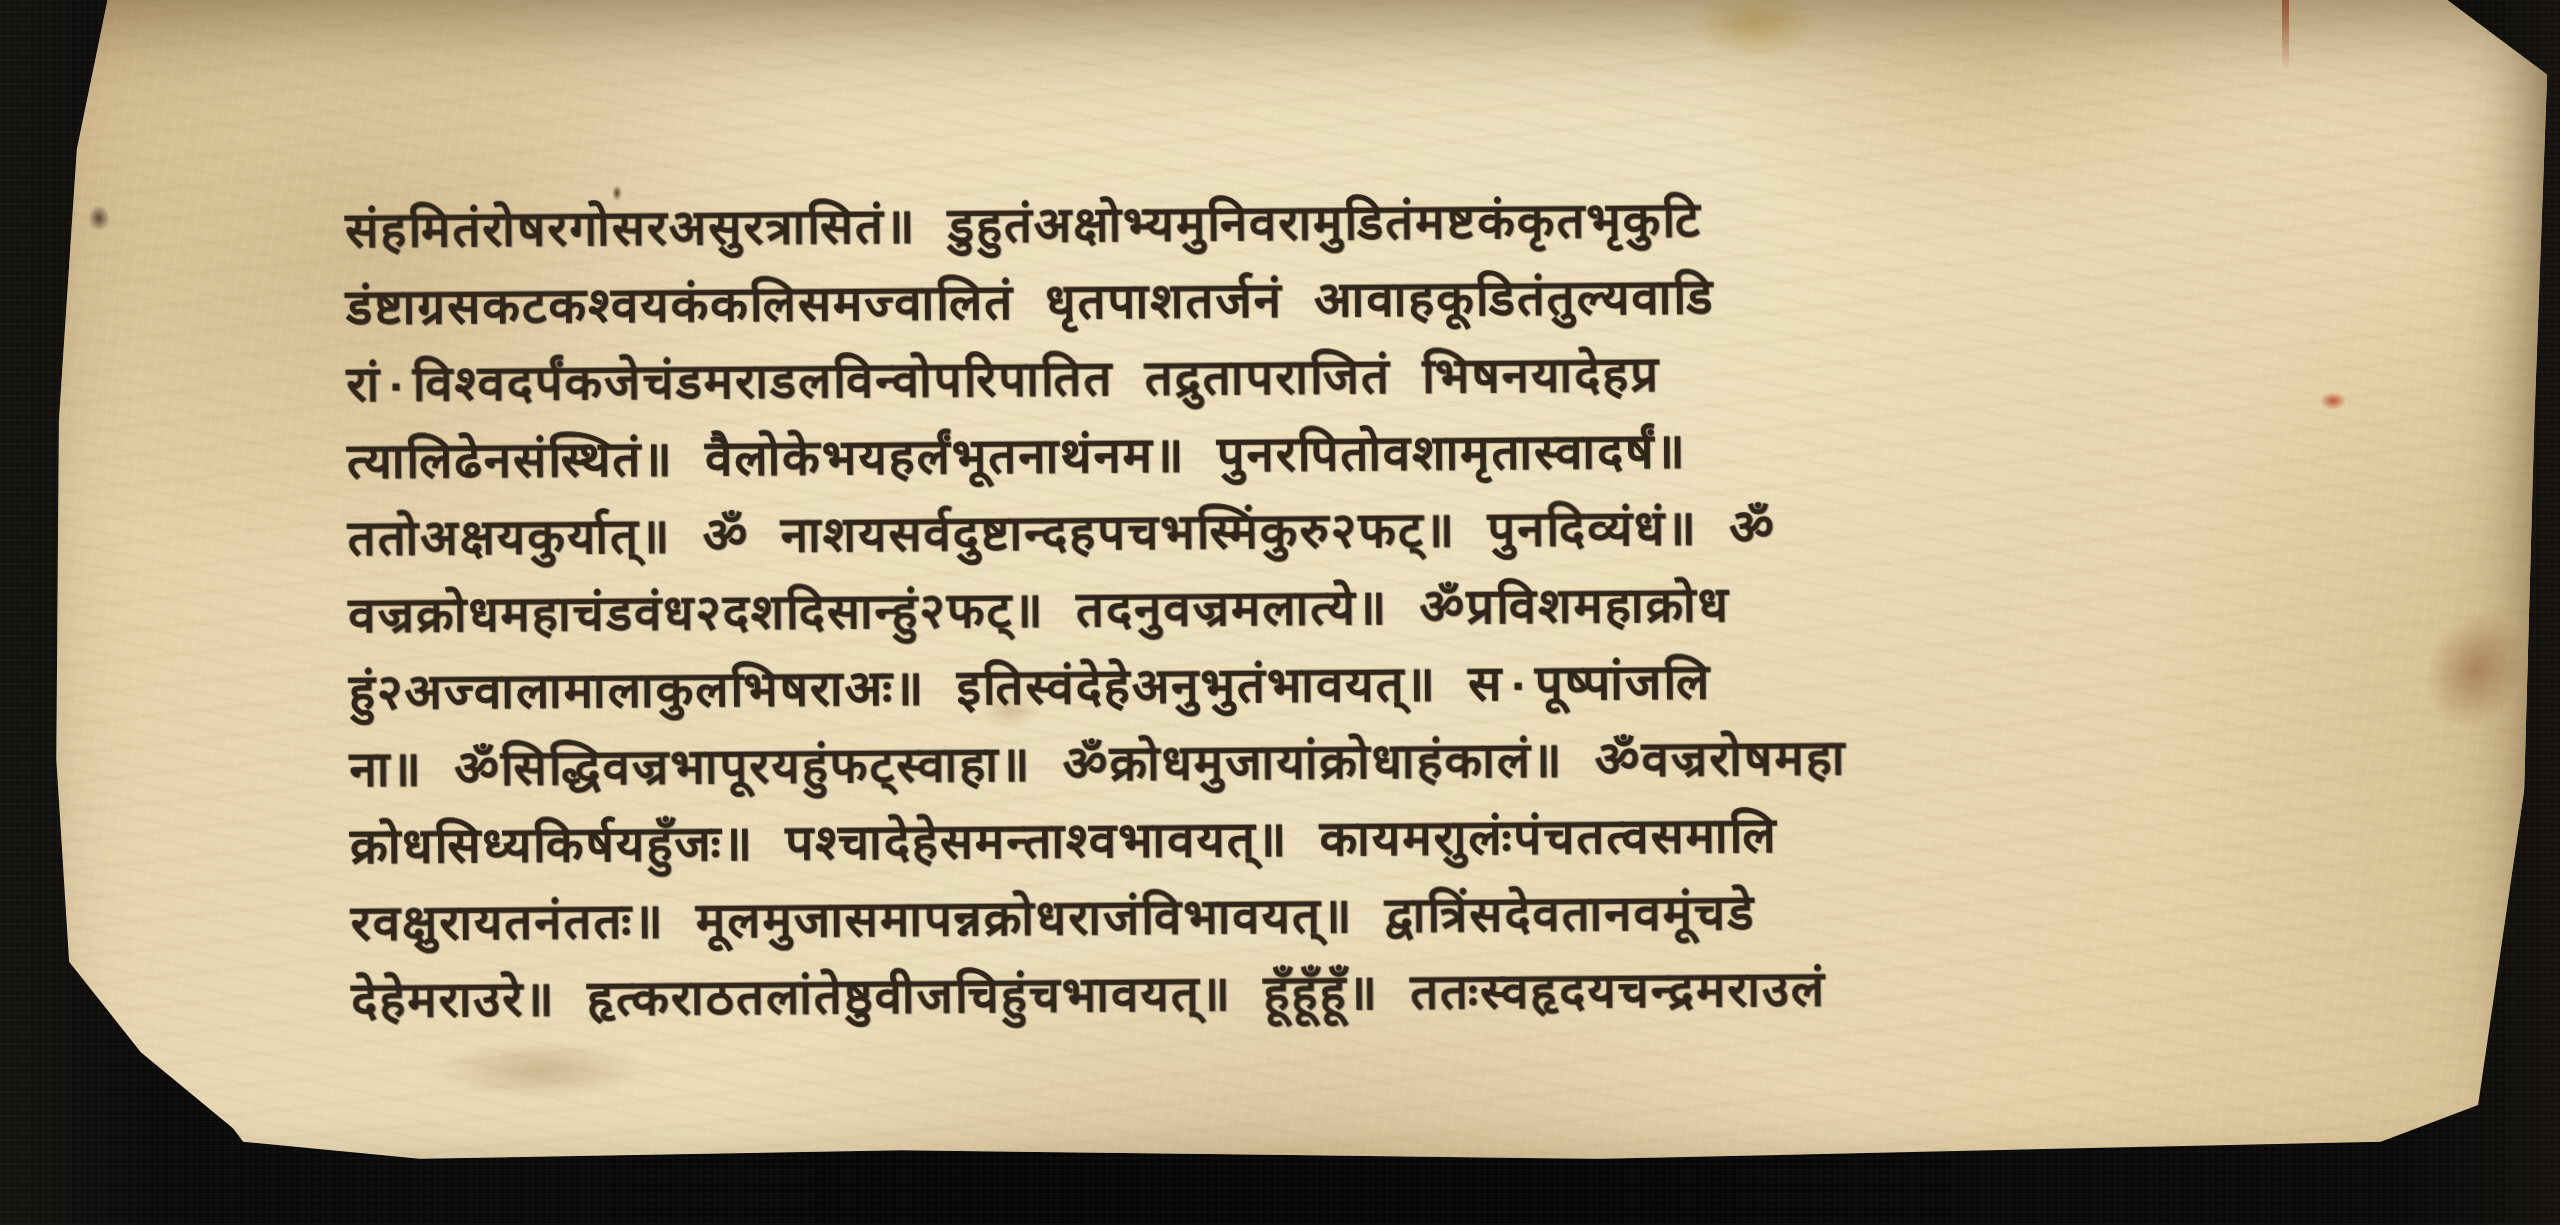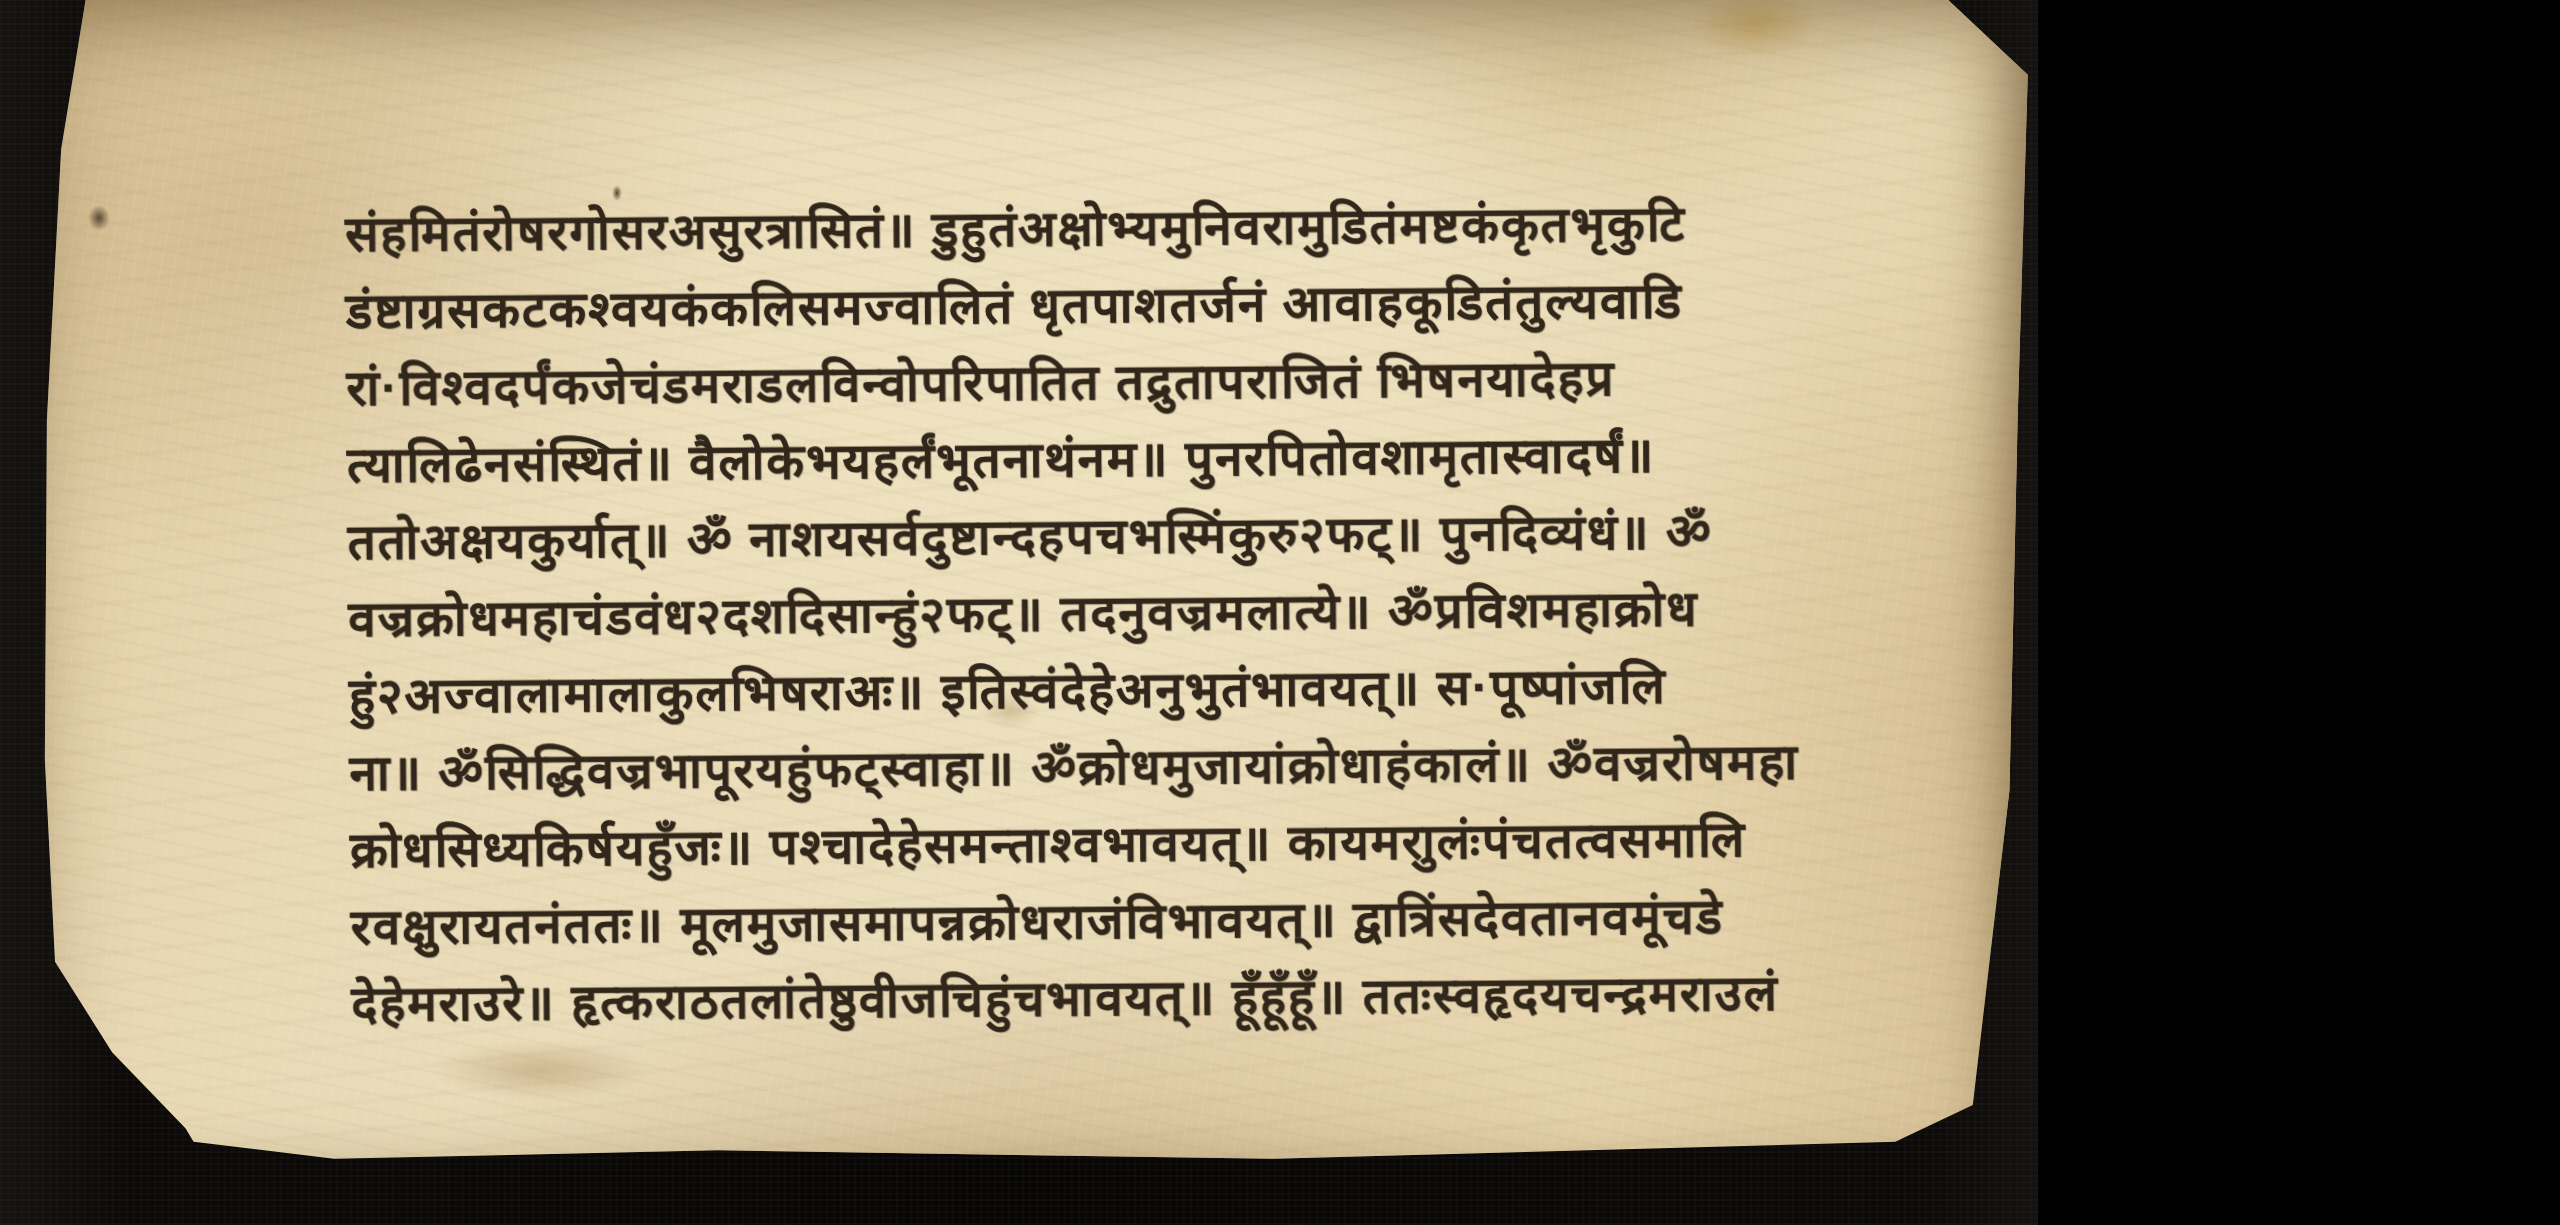--- a/index.html
+++ b/index.html
@@ -1,19 +1,19 @@
 <!DOCTYPE html>
 <html><head>
 <meta charset="utf-8">
 <style>
   html,body{margin:0;padding:0;background:#000;}
   .scene{
-    position:relative;width:2038px;height:1225px;overflow:hidden;
+    position:relative;width:2560px;height:1225px;overflow:hidden;
     background:linear-gradient(90deg,#151310 0%,#0b0a08 6%,#070605 50%,#0b0a08 94%,#14110e 100%);
-    font-family:Liberation Sans, sans-serif;
+    font-family:Liberation Mono, monospace;
   }
   
   .backing{
     position:absolute;inset:0;
     background:repeating-linear-gradient(0deg,rgba(255,255,255,0.022) 0 2px,rgba(0,0,0,0) 2px 6px),
                repeating-linear-gradient(90deg,rgba(255,255,255,0.015) 0 2px,rgba(0,0,0,0) 2px 7px);
   }
   .paper{
     position:absolute;inset:0;
     background:

